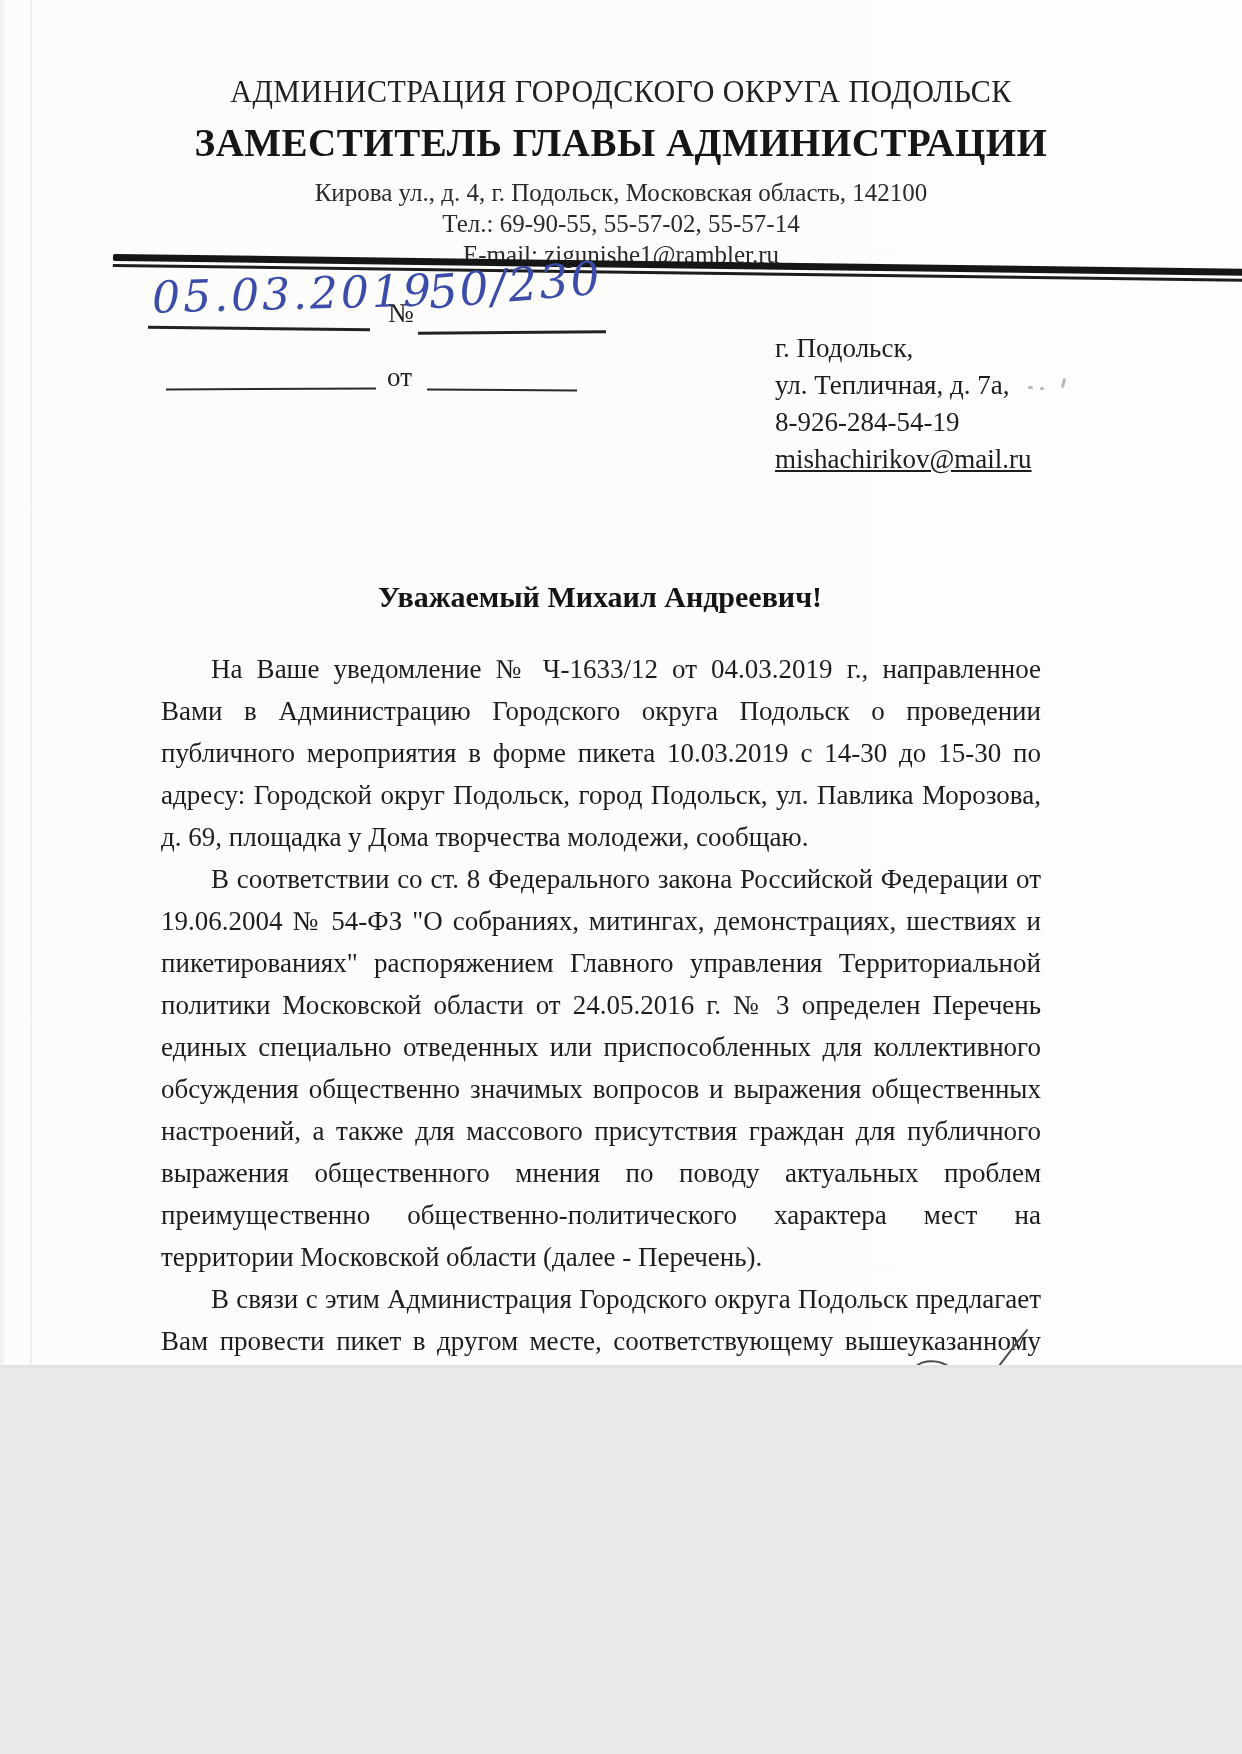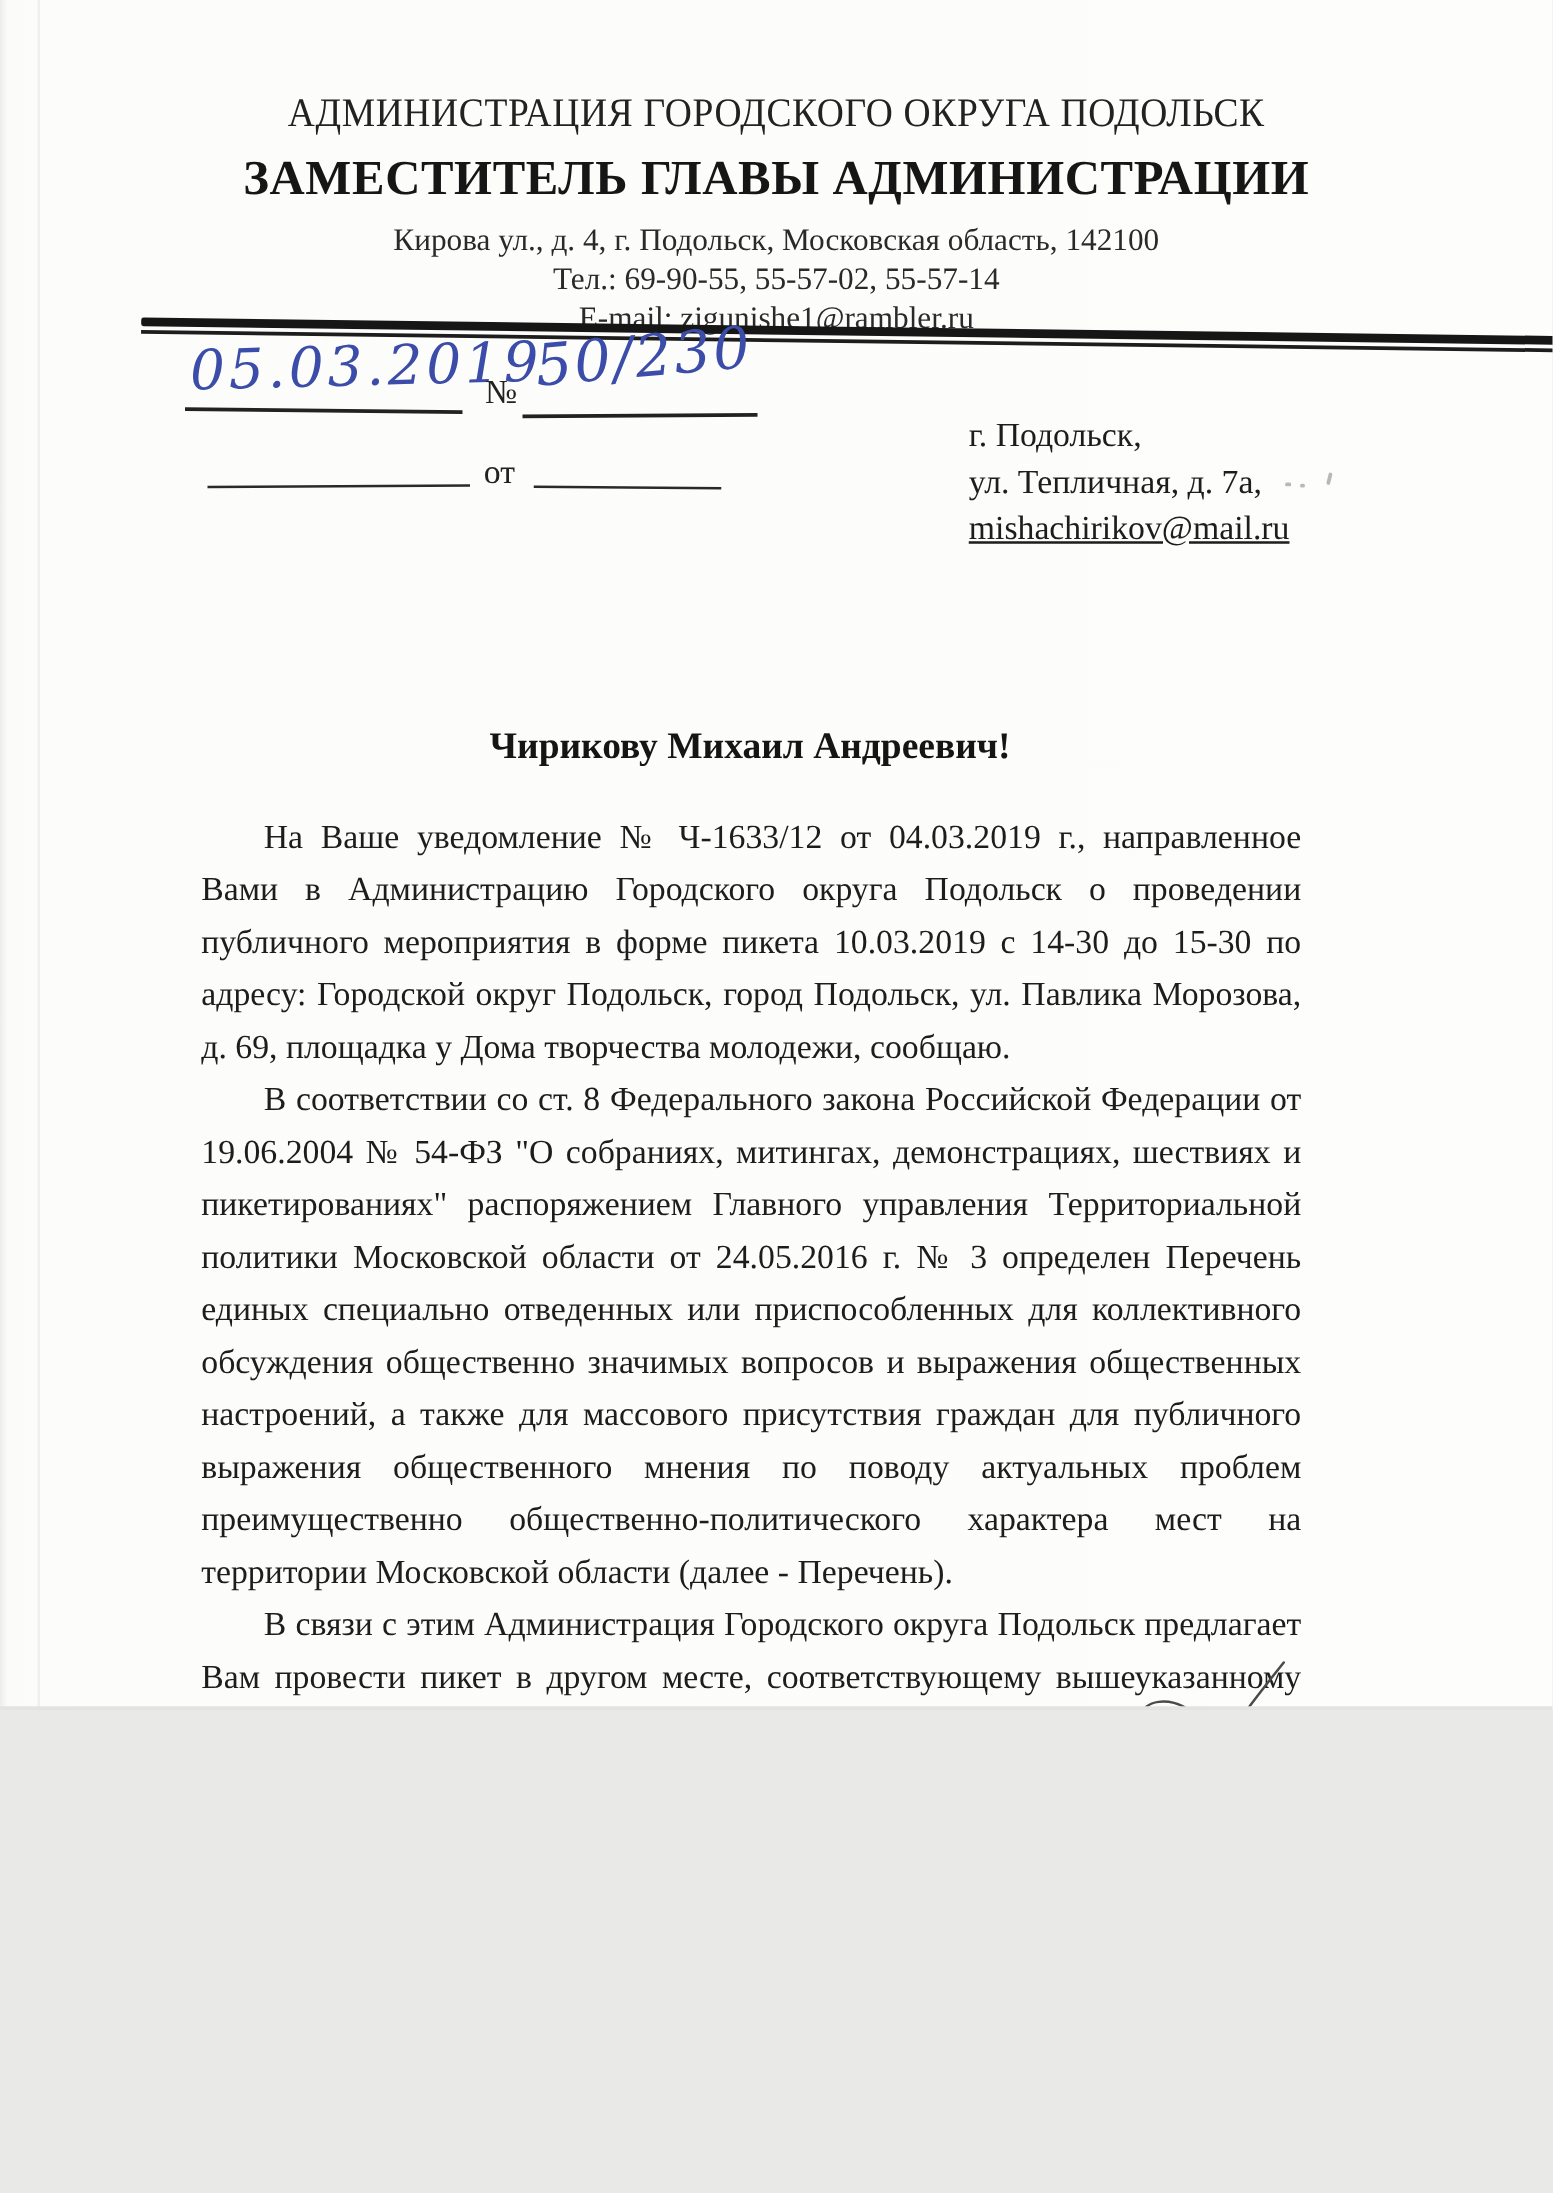--- a/index.html
+++ b/index.html
@@ -277,24 +277,25 @@
 
   <div class="from-underline-left"></div>
   <div class="from-label">от</div>
   <div class="from-underline-right"></div>
 
   <div class="recipient">
     <div>г. Подольск,</div>
     <div>
       <span>ул. Тепличная, д. 7а,</span><span class="erased-marks"><i></i><i></i><i></i></span>
     </div>
+    <div>8-926-284-54-19</div>
     <div class="r-email">mishachirikov@mail.ru</div>
   </div>
 
-  <div class="salutation">Чирикову Михаил Андреевич!</div>
+  <div class="salutation">Уважаемый Михаил Андреевич!</div>
 
   <div class="body-text">
     <p>На Ваше уведомление № Ч-1633/12 от 04.03.2019 г., направленное Вами в Администрацию Городского округа Подольск о проведении публичного мероприятия в форме пикета 10.03.2019 с 14-30 до 15-30 по адресу: Городской округ Подольск, город Подольск, ул. Павлика Морозова, д. 69, площадка у Дома творчества молодежи, сообщаю.</p>
     <p>В соответствии со ст. 8 Федерального закона Российской Федерации от 19.06.2004 № 54-ФЗ "О собраниях, митингах, демонстрациях, шествиях и пикетированиях" распоряжением Главного управления Территориальной политики Московской области от 24.05.2016 г. № 3 определен Перечень единых специально отведенных или приспособленных для коллективного обсуждения общественно значимых вопросов и выражения общественных настроений, а также для массового присутствия граждан для публичного выражения общественного мнения по поводу актуальных проблем преимущественно общественно-политического характера мест на территории Московской области (далее - Перечень).</p>
     <p>В связи с этим Администрация Городского округа Подольск предлагает Вам провести пикет в другом месте, соответствующему вышеуказанному Распоряжению.</p>
   </div>
 
   <svg class="signature-flourish" viewBox="0 0 260 115" fill="none" xmlns="http://www.w3.org/2000/svg">
     <path d="M232,2 C208,32 188,58 178,76 C171,88 168,97 173,100 C179,103 191,93 197,82" stroke="#4a4a4a" stroke-width="2" fill="none" stroke-linecap="round"></path>
     <path d="M156,40 C142,29 118,32 119,45 C120,58 146,59 157,49 C161,45 160,41 156,40" stroke="#4a4a4a" stroke-width="2" fill="none" stroke-linecap="round"></path>

